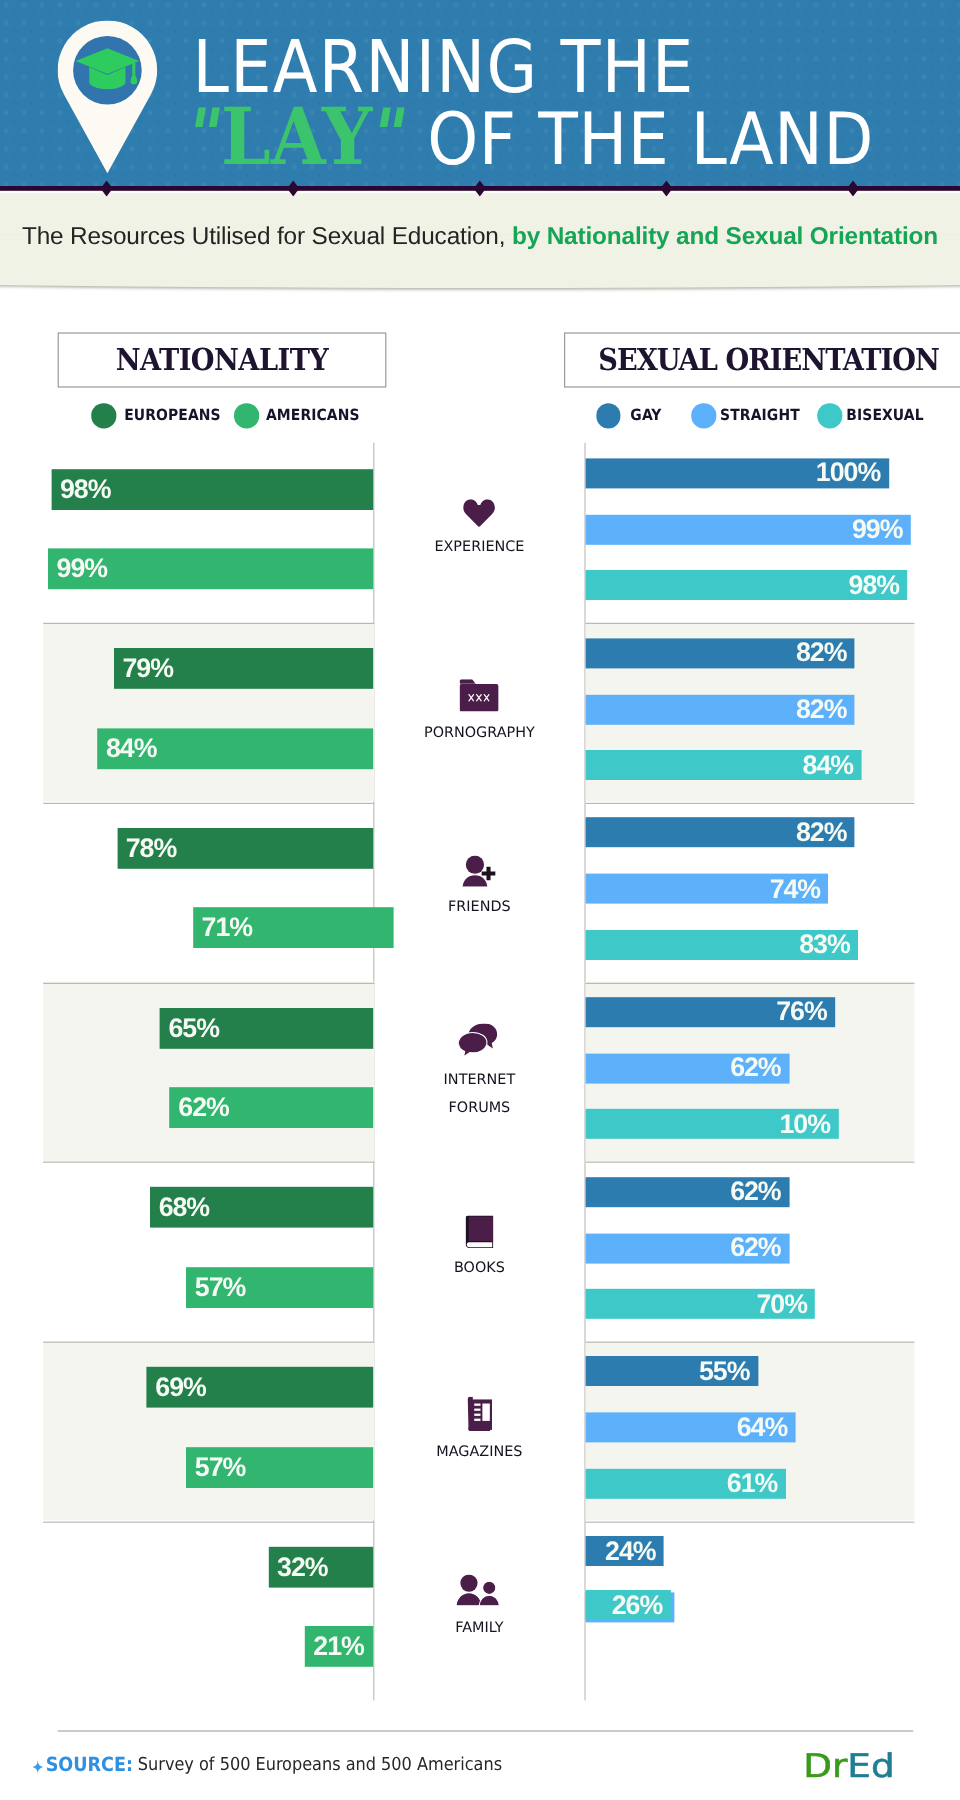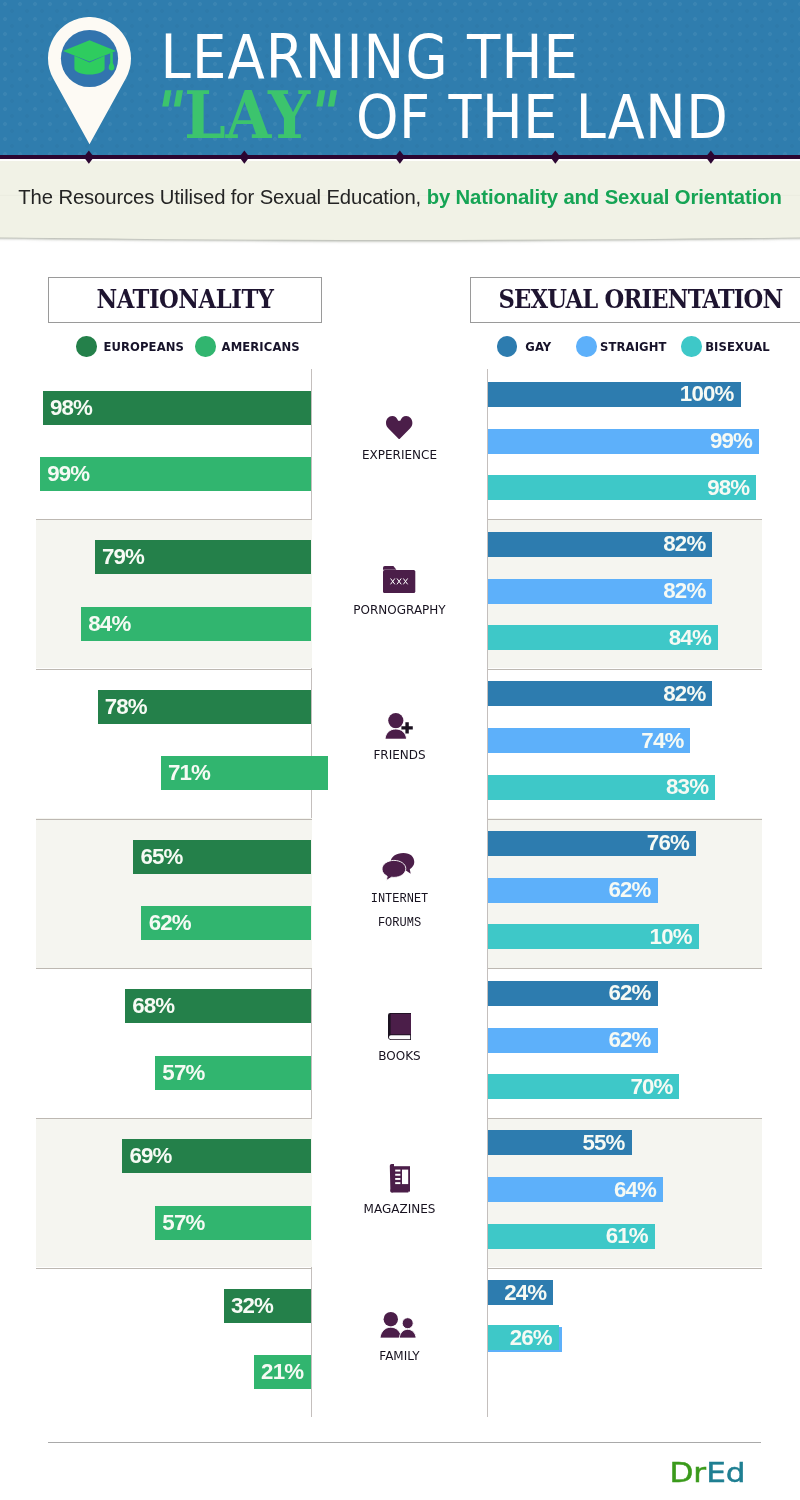--- a/index.html
+++ b/index.html
@@ -268,21 +268,21 @@
       </div>
       <div class="bar r" style="background: rgb(62, 200, 200); left: 487.5px; width: 211.173px; top: 555.442px;">
         <span class="val">10%</span>
       </div>
       <div class="caticon" style="left: 312px; top: 484.342px;">
         <svg width="34.4" height="27.6" viewBox="0 0 344 276">
           <path fill="#4b1e49" d="M214 0C143 0 86 40 86 90c0 48 52 87 121 87 11 0 22-1 32-3l48 33-9-45c27-16 45-42 45-72C323 40 285 0 214 0z"></path>
           <path fill="#4b1e49" stroke="#ffffff" stroke-width="9" d="M119 74C53 74 0 113 0 161c0 30 21 56 52 72l-9 43 53-34c7 1 15 2 23 2 66 0 119-39 119-87S185 74 119 74z"></path>
         </svg>
       </div>
-      <div class="catlabel" style="left: 312px; top: 517.742px; font-family: Liberation Mono, monospace;">INTERNET<br>FORUMS</div>
+      <div class="catlabel" style="left: 312px; top: 517.742px;">INTERNET<br>FORUMS</div>
       <div class="sepline" style="left: 36px; width: 275.5px; top: 599.456px;"></div>
       <div class="sepline" style="left: 487.5px; width: 274px; top: 599.456px;"></div>
       <div class="bar l" style="background: rgb(36, 128, 74); left: 125.01px; width: 186.49px; top: 620.356px;">
         <span class="val">68%</span>
       </div>
       <div class="bar l" style="background: rgb(49, 181, 111); left: 155.177px; width: 156.322px; top: 686.856px;">
         <span class="val">57%</span>
       </div>
       <div class="bar r" style="background: rgb(45, 124, 175); left: 487.5px; width: 170.035px; top: 611.656px;">
         <span class="val">62%</span>
@@ -357,15 +357,18 @@
           <circle cx="108" cy="72" r="72" fill="#4b1e49"></circle>
           <path fill="#4b1e49" stroke="#ffffff" stroke-width="9" d="M108 152C49 152 5 200 0 261h216c-5-61-49-109-108-109z"></path>
           <circle cx="277" cy="112" r="55" fill="#4b1e49" stroke="#ffffff" stroke-width="9"></circle>
           <path fill="#4b1e49" stroke="#ffffff" stroke-width="9" d="M277 173c-46 0-80 38-84 88h168c-4-50-38-88-84-88z"></path>
         </svg>
       </div>
       <div class="catlabel" style="left: 312px; top: 974.784px;">FAMILY</div>
     </div>
 
   <div class="frule"></div>
+  <div class="fsrc"><span class="plus"><svg width="9" height="11" viewBox="0 0 90 110">
+          <path fill="#3d9ee8" d="M45 0c3 30 12 45 45 55-33 10-42 25-45 55-3-30-12-45-45-55C33 45 42 30 45 0z"></path>
+        </svg></span>&nbsp;<span class="lbl">SOURCE:</span><span class="txt">Survey of 500 Europeans and 500 Americans</span></div>
   <div class="flogo"><span class="dr">Dr</span><span class="ed">Ed</span></div>
 
 </div>
 
 </body></html>

